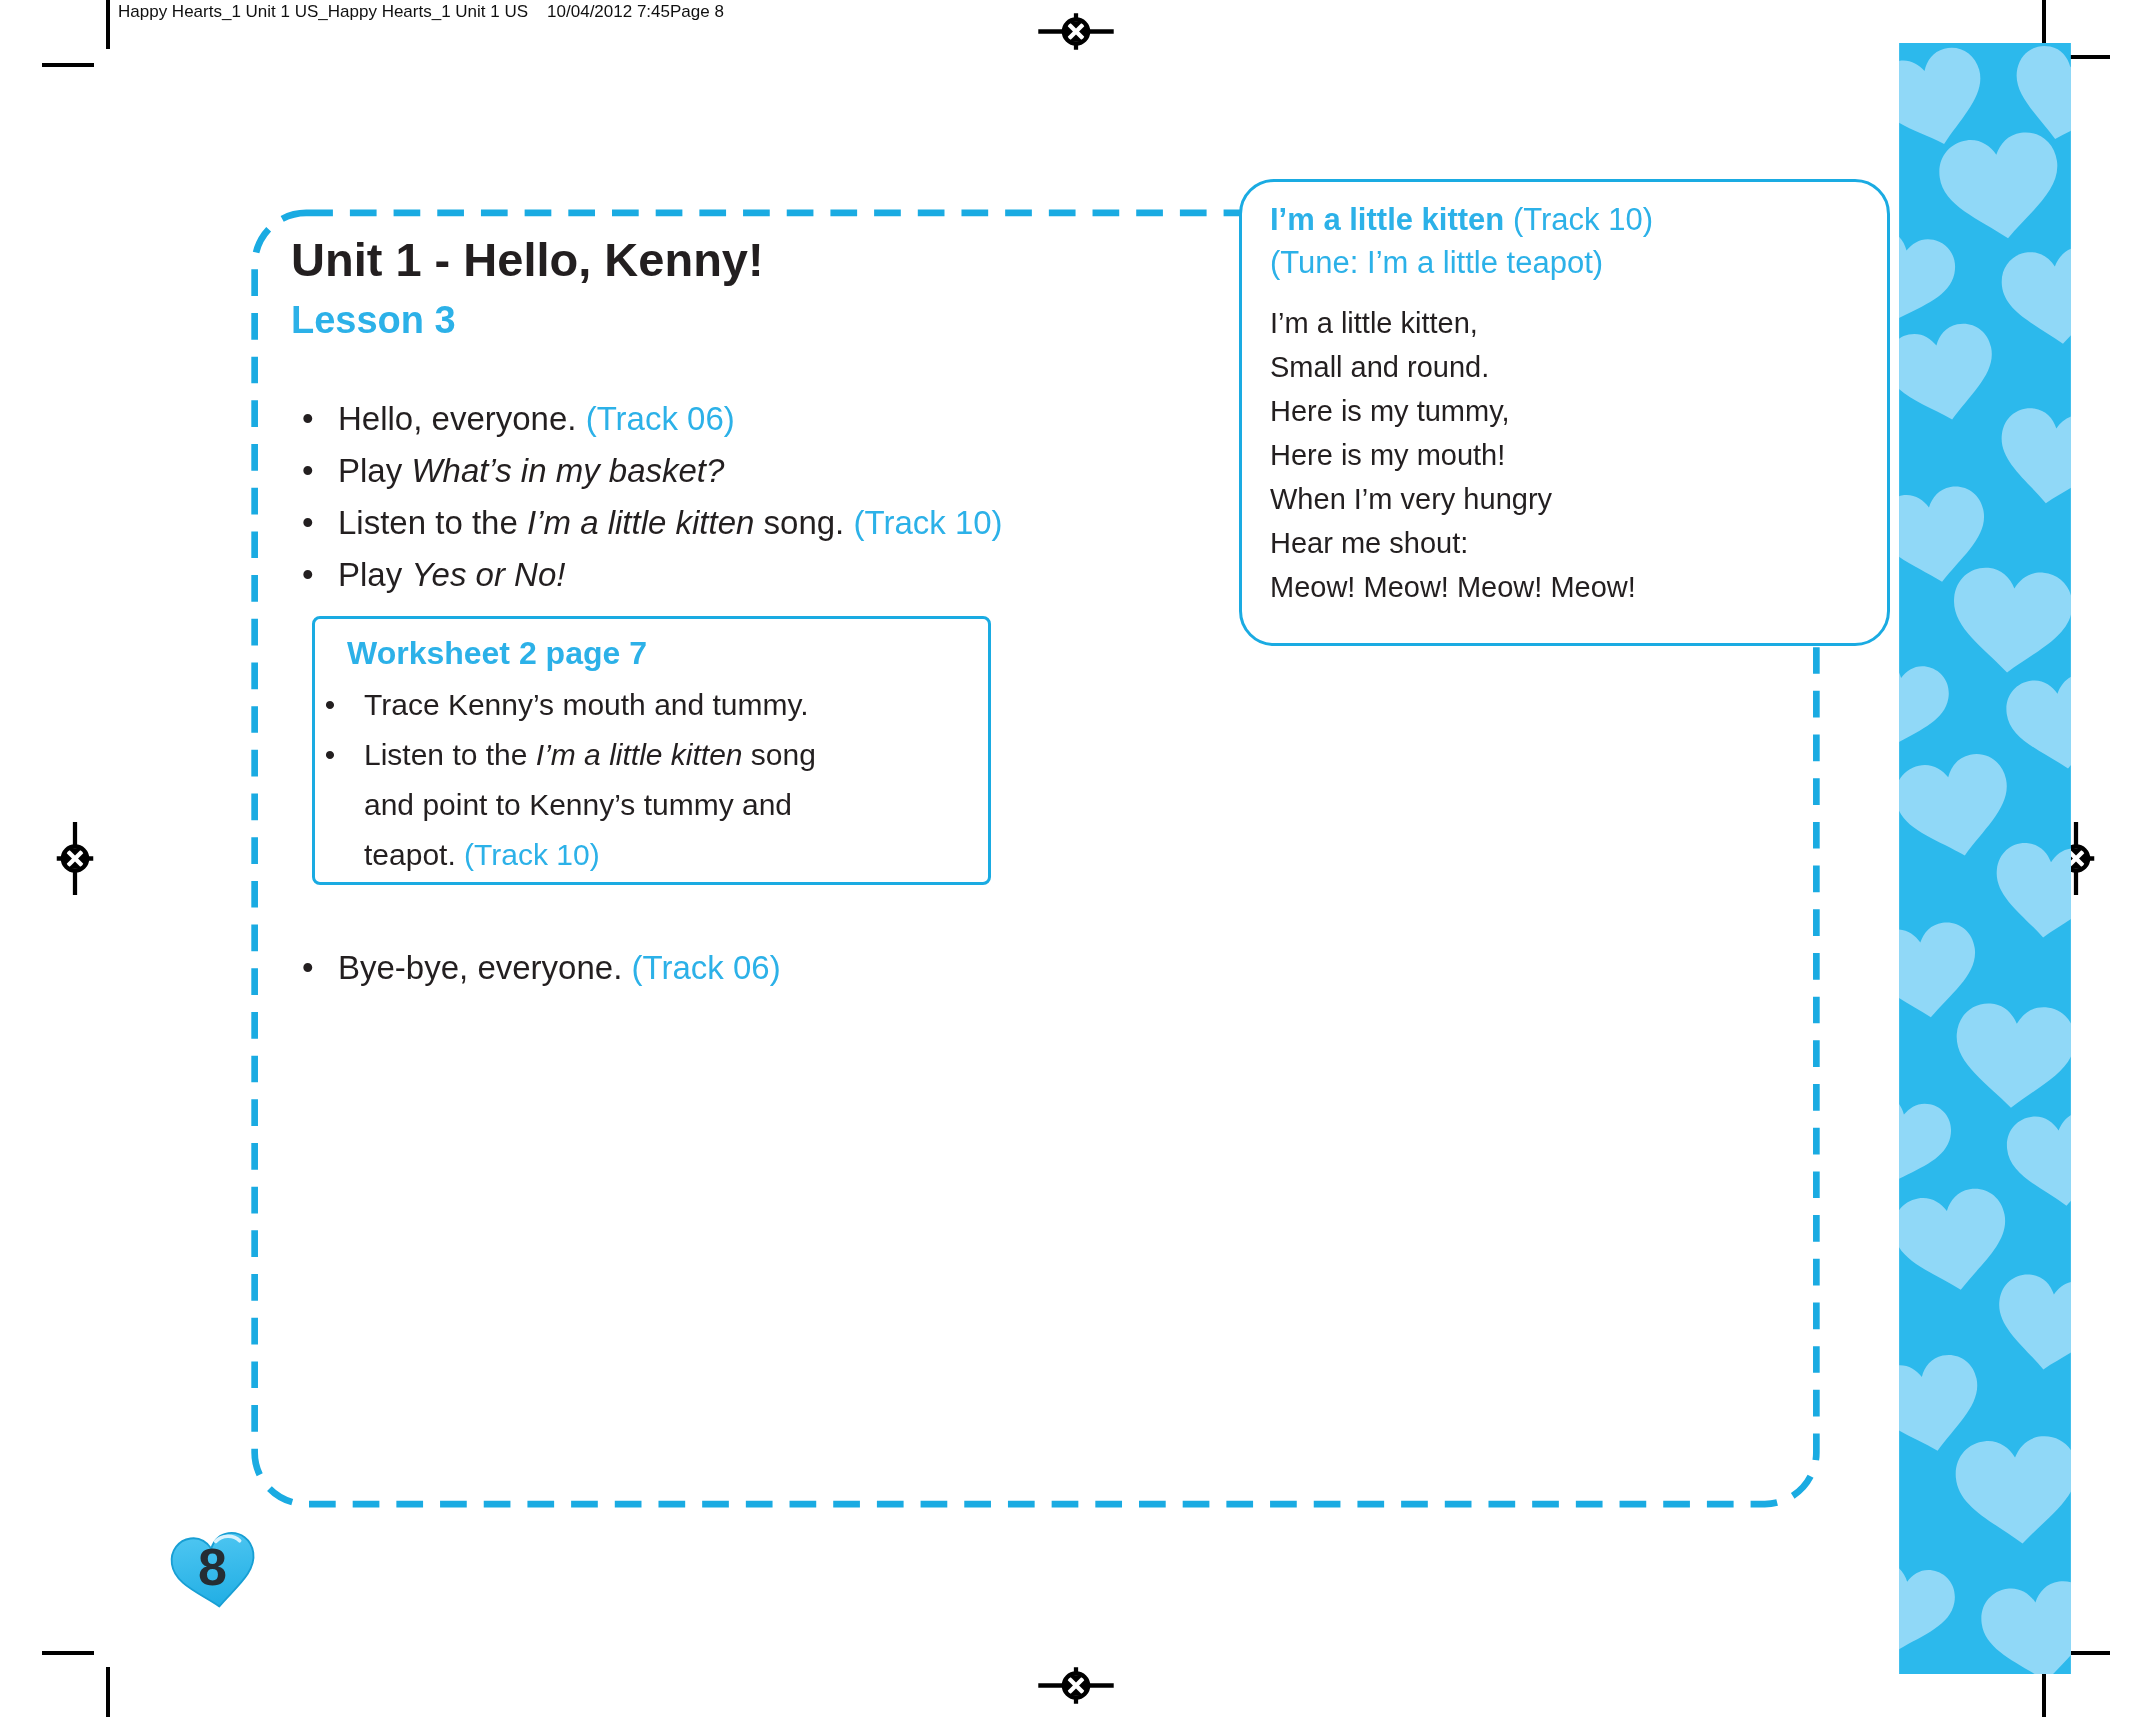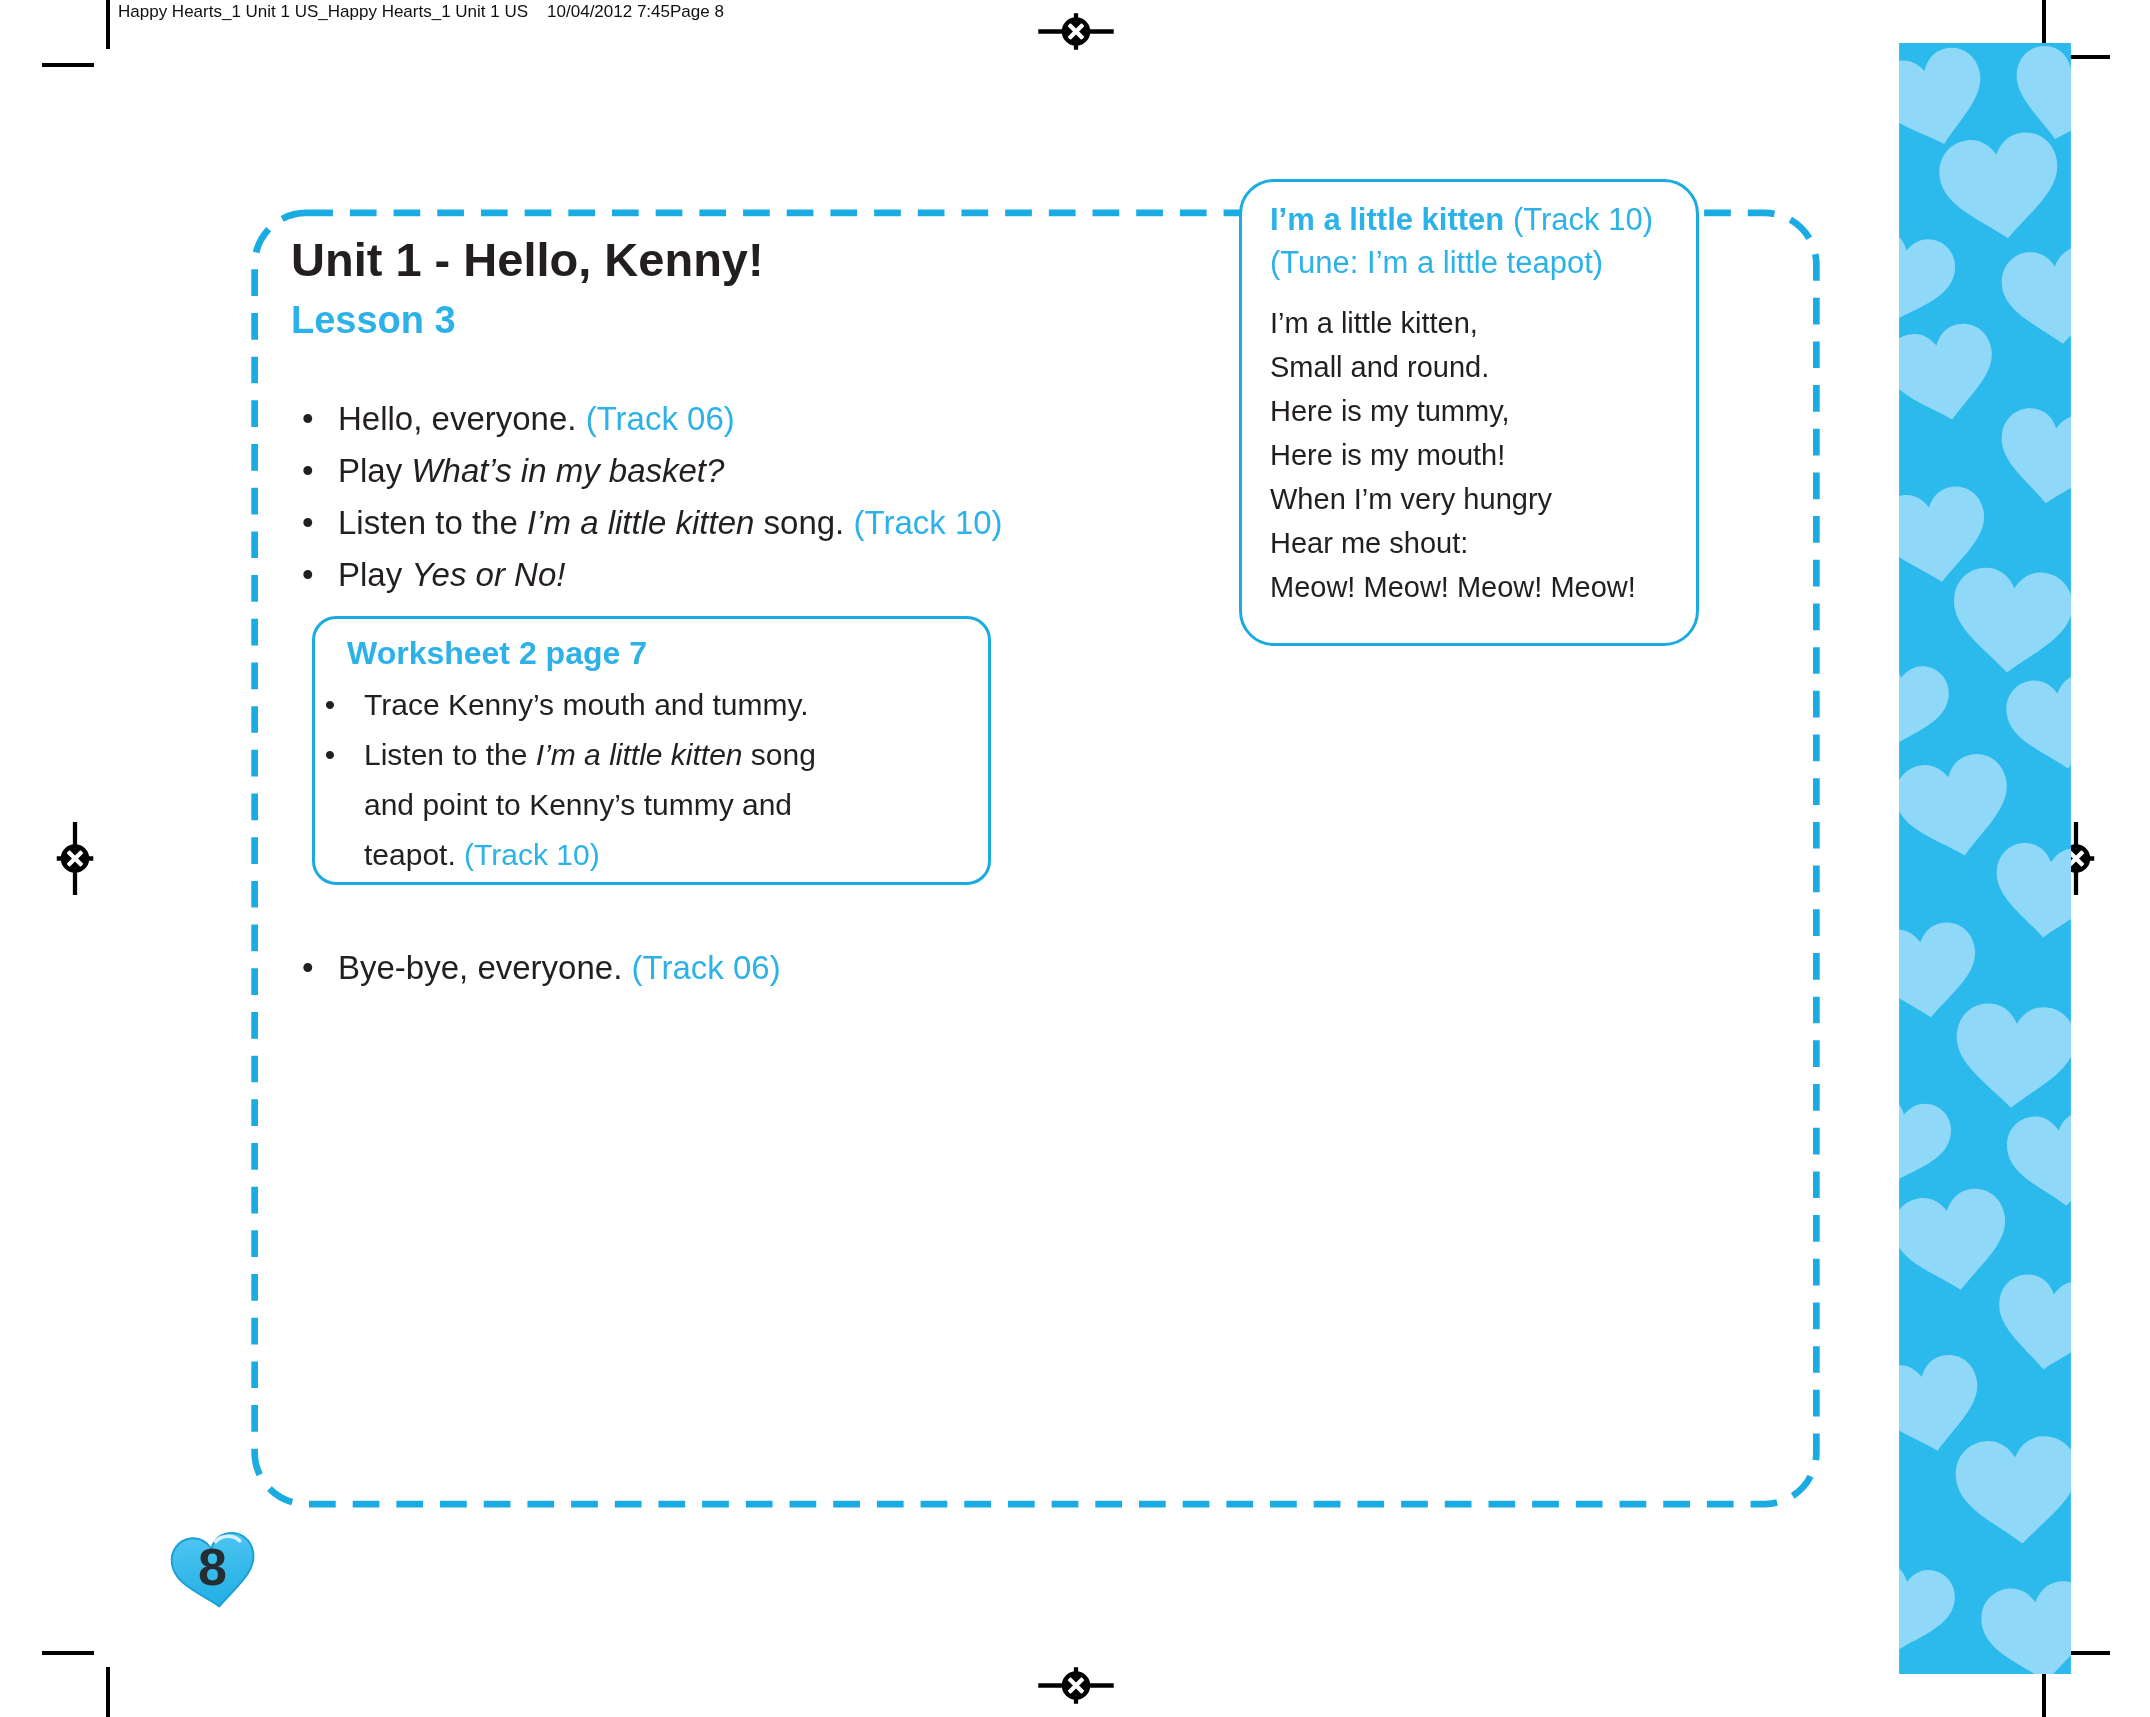--- a/index.html
+++ b/index.html
@@ -39,29 +39,29 @@
   .activities{position:absolute;left:291px;top:393px;width:1092px;}
   .closing-item{position:absolute;left:291px;top:942px;width:850px;}
   .seg-plain{font-style:normal;}
   .seg-italic{font-style:italic;}
   .seg-track{color:var(--text-blue);}
   .seg-blue{color:var(--text-blue);}
   .seg-bold-blue{color:var(--text-blue);font-weight:bold;}
   
   .worksheet-box{
     position:absolute;left:312px;top:616px;width:679px;height:269px;
-    border:3.6px solid var(--accent);border-radius:24px;background:#fff;padding-top:17px;
+    border:3.6px solid var(--accent);border-radius:8px;background:#fff;padding-top:17px;
   }
   .worksheet-title{padding-left:32px;font-size:32px;font-weight:bold;color:var(--text-blue);line-height:35px;}
   .worksheet-box .blist{margin-top:8.5px;}
   .worksheet-box .blist li{font-size:30px;line-height:50px;padding-left:49px;padding-right:22px;}
   .worksheet-box .blist li .dot{left:9.7px;font-size:30px;}
   
   .song-box{
-    position:absolute;left:1239px;top:179px;width:460px;height:467px;
+    position:absolute;left:1239px;top:179px;width:651px;height:467px;
     border:3.6px solid var(--accent);border-radius:35px;background:#fff;
     padding:16px 22px 0 28px;
   }
   .song-title{font-size:31px;line-height:43px;white-space:nowrap;}
   .song-tune{font-size:31px;line-height:43px;color:var(--text-blue);}
   .song-lyrics{margin-top:17px;}
   .lyric-line{font-size:29px;line-height:44px;color:var(--ink);white-space:nowrap;}
   
   .hearts-band{position:absolute;left:1899px;top:43px;width:172px;height:1631px;overflow:hidden;}
   

